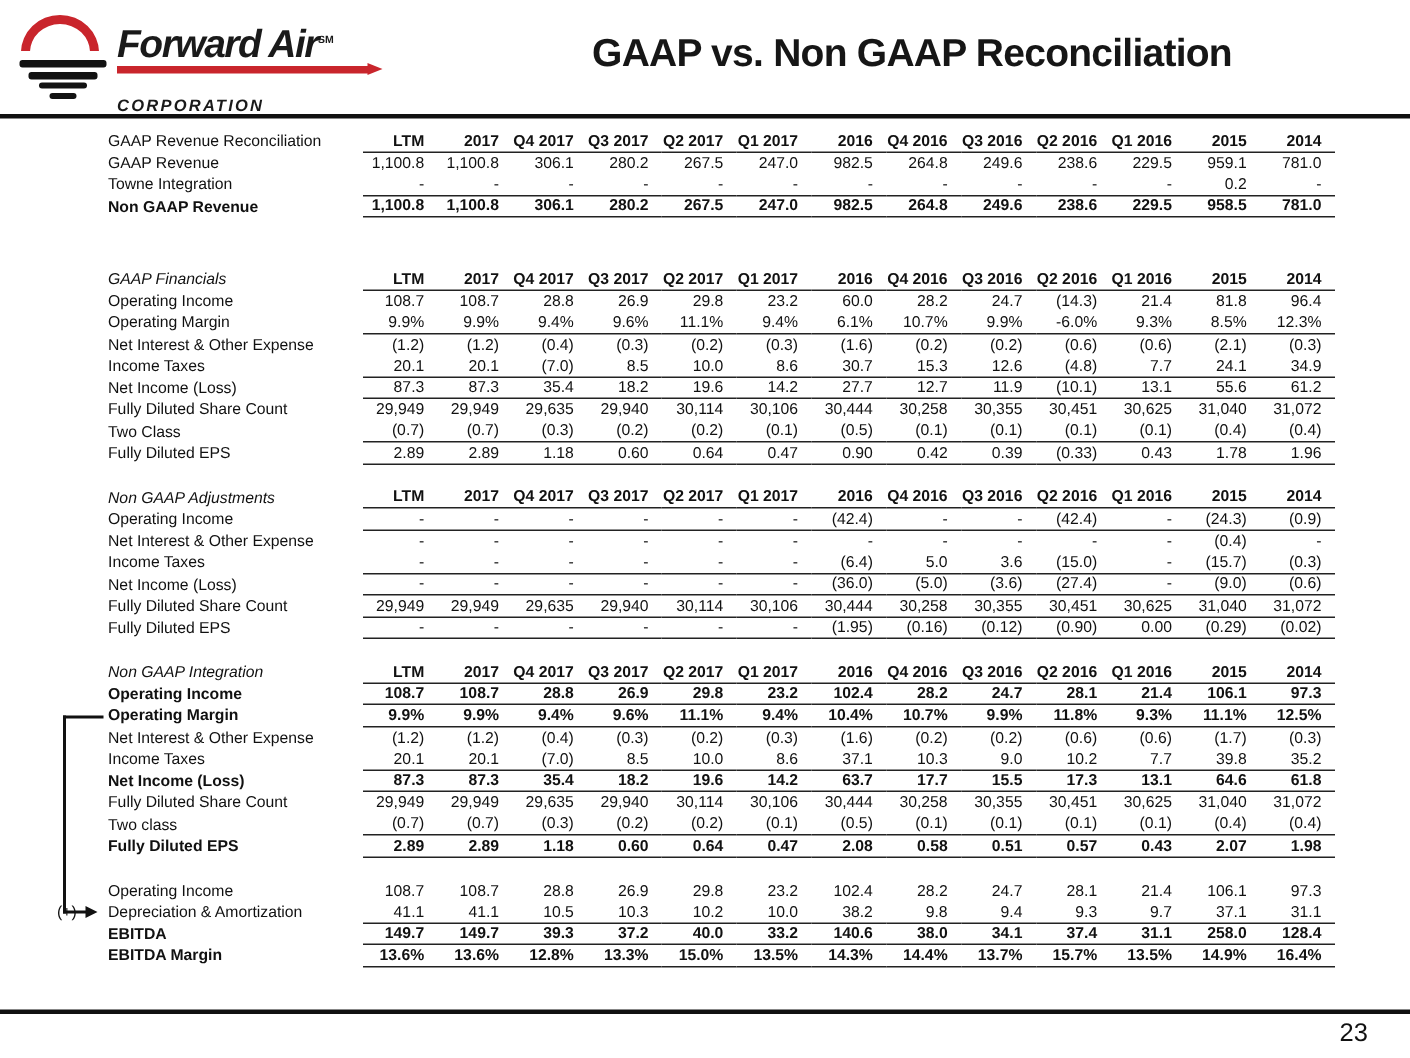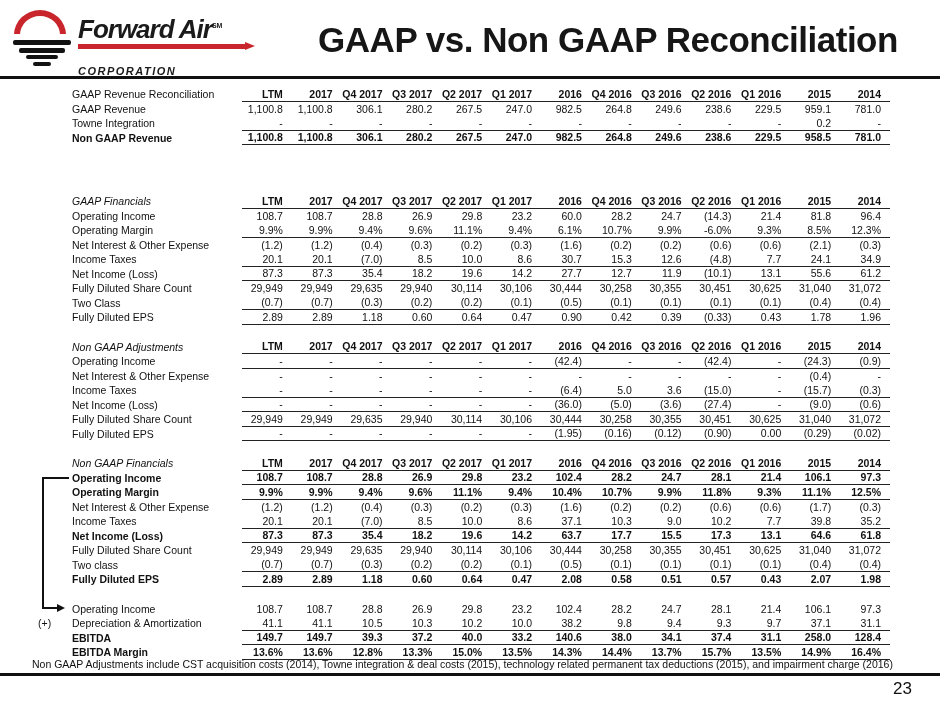--- a/index.html
+++ b/index.html
@@ -20,37 +20,37 @@
   .globe .bars i:nth-child(2) { width: 46px; height: 5px; }
   .globe .bars i:nth-child(3) { width: 32px; height: 4px; }
   .globe .bars i:nth-child(4) { width: 18px; height: 4px; }
   .logo-text { padding-top: 8px; margin-left: 4px; }
   .brand { font-size: 26px; font-weight: bold; font-style: italic; color: #1a1a1a; letter-spacing: -1px; line-height: 1; }
   .brand .sm { font-size: 7px; vertical-align: super; font-style: normal; letter-spacing: 0; }
   .swoosh { position: relative; width: 168px; height: 5px; background: #c9252c; margin-top: 2px; }
   .swoosh::after { content: ""; position: absolute; right: -9px; top: -2px; width: 0; height: 0;
     border-left: 10px solid #c9252c; border-top: 4.5px solid transparent; border-bottom: 4.5px solid transparent; }
   .corp { font-size: 11px; font-weight: bold; font-style: italic; letter-spacing: 1.5px; margin-top: 16px; color: #1a1a1a; }
-  h1.title { flex: 1; text-align: center; font-size: 35px; font-weight: bold; color: #161616;
+  h1.title { flex: 1; text-align: center; font-size: 26px; font-weight: bold; color: #161616;
     padding-top: 12px; padding-left: 30px; letter-spacing: -0.5px; }
   .top-rule { width: 940px; height: 3px; background: #111; }
 
   
   main { margin-left: 60px; width: 830px; padding-top: 8px; }
   .tbl { width: 100%; }
   .row { display: grid; grid-template-columns: 182px repeat(13, 1fr); height: 14.5px; align-items: center; }
   .lbl { font-size: 10.5px; padding-left: 12px; white-space: nowrap; position: relative; }
   .lbl .prefix { position: absolute; left: -22px; top: 0; font-size: 10.5px; }
   .num { font-size: 10.5px; text-align: right; padding-right: 9px; white-space: nowrap; }
   .row.head .lbl { font-weight: normal; }
   .row.head.it .lbl { font-style: italic; }
   .row.head .num { font-weight: bold; border-bottom: 1.3px solid #222; height: 100%; display: flex; align-items: center; justify-content: flex-end; }
   .row.rule .num { border-bottom: 1.3px solid #222; height: 100%; display: flex; align-items: center; justify-content: flex-end; }
   .row.bold .lbl, .row.bold .num { font-weight: bold; }
-  .gap49 { margin-top: 49px; } .gap15 { margin-top: 15px; }
+  .gap49 { margin-top: 34px; } .gap15 { margin-top: 15px; }
 
   
   .bracket-v { position: absolute; left: 42px; top: 477px; width: 2px; height: 132px; background: #111; }
   .bracket-top { position: absolute; left: 42px; top: 477px; width: 27px; height: 2px; background: #111; }
   .bracket-bot { position: absolute; left: 42px; top: 607px; width: 16px; height: 2px; background: #111; }
   .bracket-arrow { position: absolute; left: 57px; top: 603.5px; width: 0; height: 0;
     border-left: 8px solid #111; border-top: 4.5px solid transparent; border-bottom: 4.5px solid transparent; }
 
   
   .footnote { position: absolute; left: 32px; top: 658px; width: 880px; font-size: 10.5px; color: #111; }
@@ -405,21 +405,21 @@
           <div class="num">(0.16)</div>
           <div class="num">(0.12)</div>
           <div class="num">(0.90)</div>
           <div class="num">0.00</div>
           <div class="num">(0.29)</div>
           <div class="num">(0.02)</div>
         </div>
       </section>
       <section class="tbl gap15">
         <div class="row head it">
-          <div class="lbl">Non GAAP Financials</div>
+          <div class="lbl">Non GAAP Integration</div>
           <div class="num">LTM</div>
           <div class="num">2017</div>
           <div class="num">Q4 2017</div>
           <div class="num">Q3 2017</div>
           <div class="num">Q2 2017</div>
           <div class="num">Q1 2017</div>
           <div class="num">2016</div>
           <div class="num">Q4 2016</div>
           <div class="num">Q3 2016</div>
           <div class="num">Q2 2016</div>
@@ -622,17 +622,16 @@
           <div class="num">16.4%</div>
         </div>
       </section>
     </main>
 
   <div class="bracket-v"></div>
   <div class="bracket-top"></div>
   <div class="bracket-bot"></div>
   <div class="bracket-arrow"></div>
 
-  <div class="footnote">Non GAAP Adjustments include CST acquisition costs (2014), Towne integration &amp; deal costs (2015), technology related permanent tax deductions (2015), and impairment charge (2016)</div>
   <div class="bottom-rule"></div>
   <div class="page-num">23</div>
 
 </div>
 
 </body></html>

